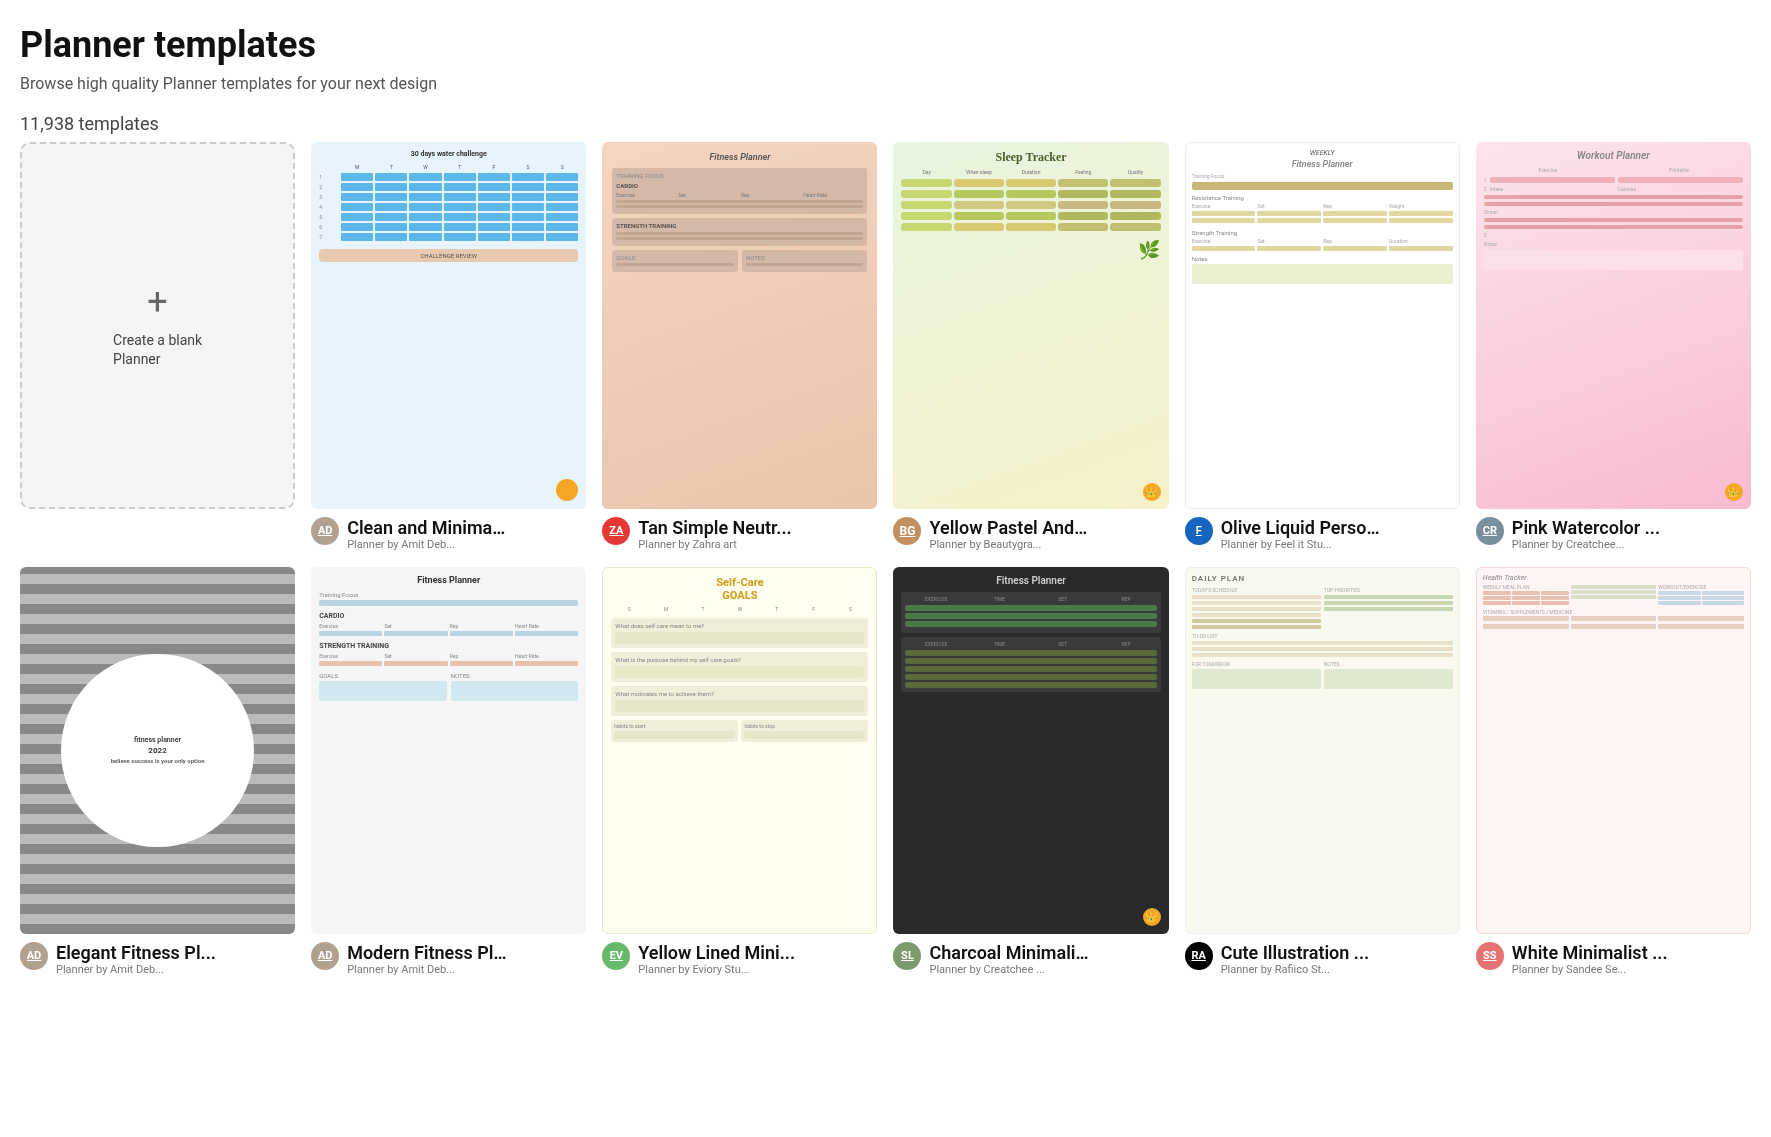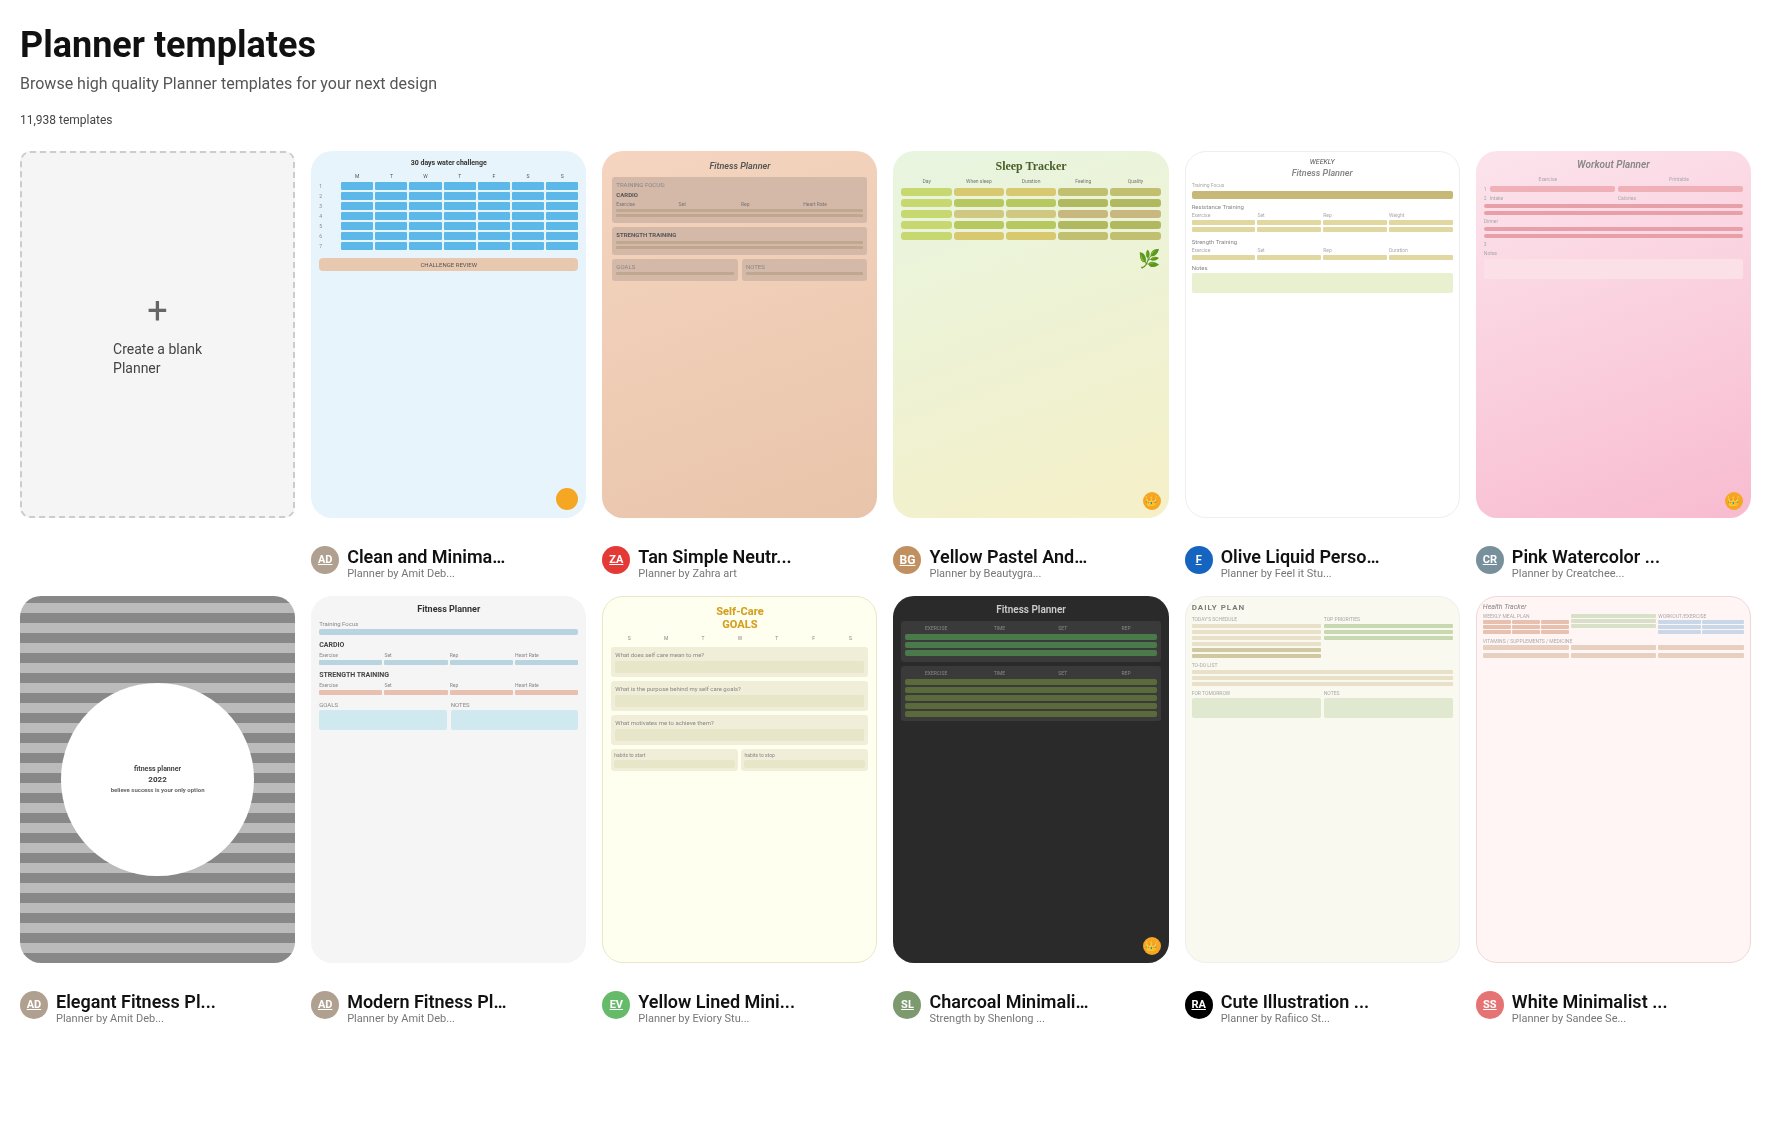--- a/index.html
+++ b/index.html
@@ -14,40 +14,40 @@
       font-weight: 700;
       color: #111;
       margin-bottom: 8px;
     }
     .page-subtitle {
       font-size: 16px;
       color: #555;
       margin-bottom: 20px;
     }
     .template-count {
-      font-size: 12px;
+      font-size: 18px;
       color: #444;
-      margin-bottom: 24px;
+      margin-bottom: 8px;
     }
     .grid {
       display: grid;
       grid-template-columns: repeat(6, 1fr);
       gap: 16px;
     }
     .template-card {
       display: flex;
       flex-direction: column;
       cursor: pointer;
     }
     .card-thumbnail {
       width: 100%;
       aspect-ratio: 3/4;
-      border-radius: 21px;
+      border-radius: 6px;
       overflow: hidden;
-      margin-bottom: 28px;
+      margin-bottom: 8px;
       position: relative;
     }
     .card-blank {
       width: 100%;
       aspect-ratio: 3/4;
       border-radius: 10px;
       border: 2px dashed #ccc;
       background: #f5f5f5;
       display: flex;
       flex-direction: column;
@@ -580,21 +580,21 @@
         <div style="background:#5a6a3a;height:6px;border-radius:2px;margin-bottom:2px;"></div>
         <div style="background:#5a6a3a;height:6px;border-radius:2px;margin-bottom:2px;"></div>
         <div style="background:#5a6a3a;height:6px;border-radius:2px;"></div>
       </div>
       <div class="crown-badge" style="position:absolute;bottom:8px;right:8px;background:#f5a623;border-radius:50%;width:18px;height:18px;display:flex;align-items:center;justify-content:center;font-size:10px;">👑</div>
     </div>
     <div class="card-info">
       <div class="card-avatar" style="background:#7c9a6e;">SL</div>
       <div class="card-text">
         <div class="card-title">Charcoal Minimali...</div>
-        <div class="card-meta">Strength by Shenlong ...</div>
+        <div class="card-meta">Planner by Creatchee ...</div>
       </div>
     </div>
   </div>
 
   <div class="template-card">
     <div class="card-thumbnail" style="background:#f9f9f0;padding:6px;border:1px solid #eee;position:relative;">
       <div style="font-size:8px;font-weight:600;color:#777;margin-bottom:4px;letter-spacing:1px;">DAILY PLAN</div>
       <div style="display:grid;grid-template-columns:1fr 1fr;gap:3px;margin-bottom:4px;">
         <div>
           <div style="font-size:5px;color:#aaa;margin-bottom:2px;">TODAY'S SCHEDULE</div>

